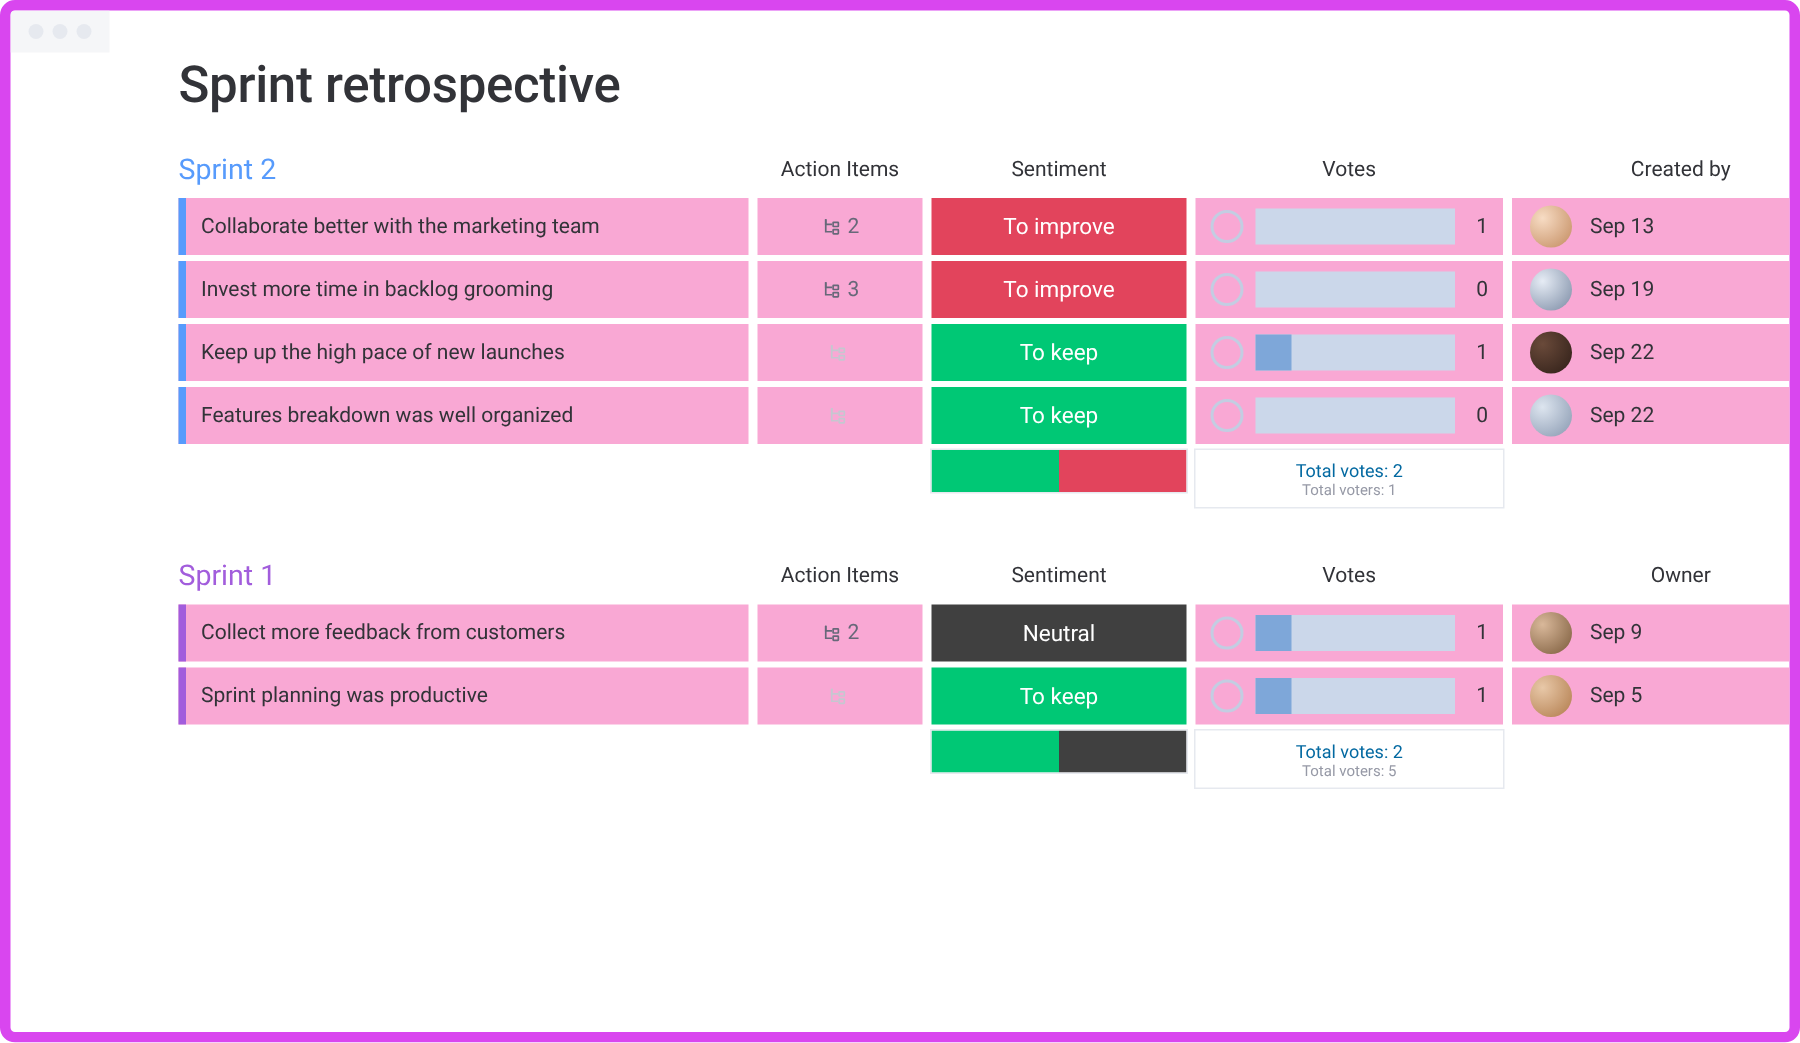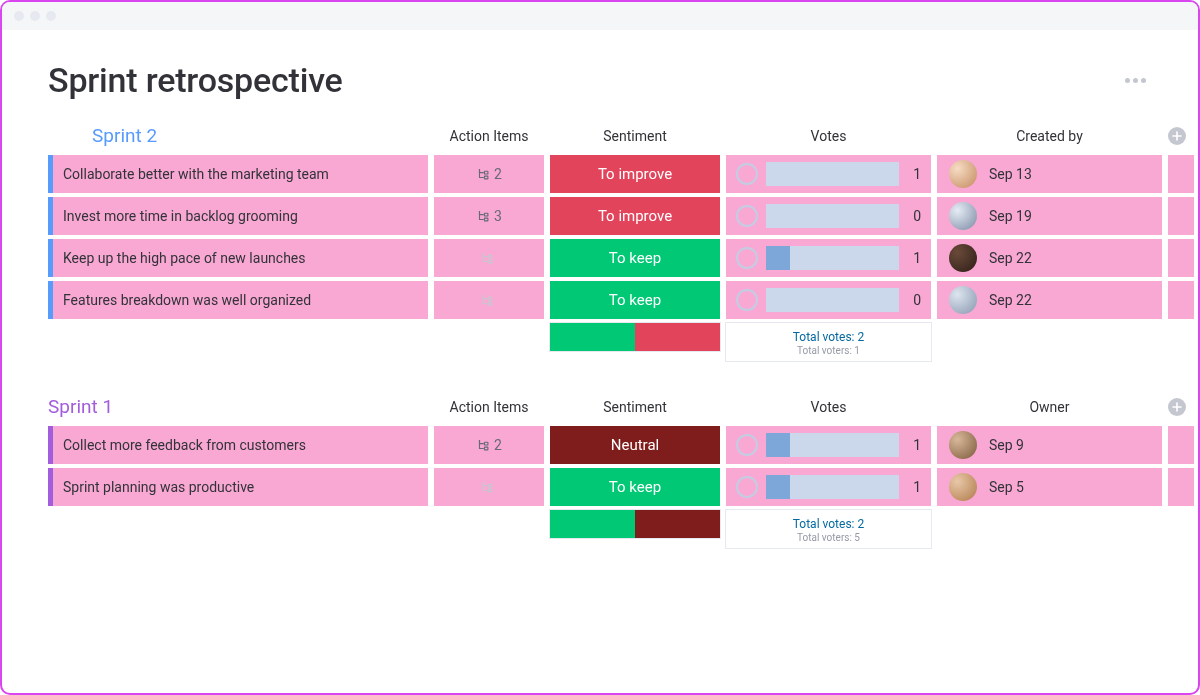--- a/index.html
+++ b/index.html
@@ -7,25 +7,25 @@
     font-family: -apple-system, BlinkMacSystemFont, "Segoe UI", Roboto, Helvetica, Arial, sans-serif;
     background: #fff;
     color: #323338;
     width: 1200px;
     height: 695px;
     overflow: hidden;
   }
   .window-frame {
     width: 100%;
     height: 100%;
-    border: 2px solid #d946ef;
+    border: 7px solid #d946ef;
     border-radius: 10px;
     overflow: hidden;
     display: flex;
-    flex-direction: column;
+    flex-direction: row;
   }
   .titlebar {
     height: 28px;
     background: #f5f6f8;
     display: flex;
     align-items: center;
     padding: 0 12px;
     gap: 6px;
   }
   .titlebar .dot {
@@ -107,21 +107,21 @@
   }
   .cell.action.faded { color: #c5c7d0; }
   .subitem-icon { width: 14px; height: 14px; }
   .cell.sentiment {
     justify-content: center;
     color: #fff;
     font-size: 15px;
   }
   .s-improve { background: #e2445c; }
   .s-keep { background: #00c875; }
-  .s-neutral { background: #7f1d1d; }
+  .s-neutral { background: #404040; }
   .cell.votes {
     padding: 0 10px;
     gap: 8px;
   }
   .vote-circle {
     width: 22px; height: 22px; border-radius: 50%;
     border: 2px solid #c3cde2;
     flex-shrink: 0;
     cursor: pointer;
   }
@@ -177,21 +177,21 @@
     justify-content: center;
     height: 38px;
     outline: 1px solid #e6e9ef;
     padding-top: 2px;
   }
   .votes-summary .tv { font-size: 12px; color: #0369a1; }
   .votes-summary .tvv { font-size: 10px; color: #9699a6; margin-top: 1px; }
 
   .blue { --group-color: #579bfc; color: #579bfc; }
   .purple { --group-color: #a25ddc; color: #a25ddc; }
-  .group-title.blue { color: #579bfc; margin-left: 44px; }
+  .group-title.blue { color: #579bfc; }
   .group-title.purple { color: #a25ddc; }
 </style>
 </head>
 <body>
 
 <div class="window-frame">
   <div class="titlebar">
     <div class="dot"></div>
     <div class="dot"></div>
     <div class="dot"></div>

